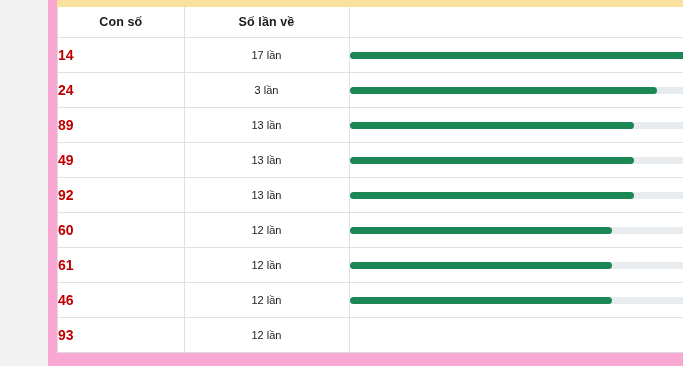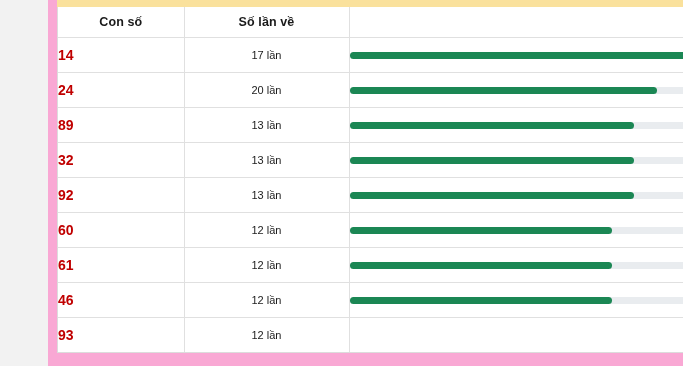--- a/index.html
+++ b/index.html
@@ -133,38 +133,38 @@
             <td class="cell-num">14</td>
             <td class="cell-count">17 lần</td>
             <td class="cell-bar">
               <div class="bar-track" style="background: rgb(233, 236, 239);">
                 <div class="bar-fill" style="width: 100%; background: rgb(27, 135, 84);"></div>
               </div>
             </td>
           </tr>
           <tr>
             <td class="cell-num">24</td>
-            <td class="cell-count">20 lần</td>
+            <td class="cell-count">3 lần</td>
             <td class="cell-bar">
               <div class="bar-track" style="background: rgb(233, 236, 239);">
                 <div class="bar-fill" style="width: 82.9%; background: rgb(27, 135, 84);"></div>
               </div>
             </td>
           </tr>
           <tr>
             <td class="cell-num">89</td>
             <td class="cell-count">13 lần</td>
             <td class="cell-bar">
               <div class="bar-track" style="background: rgb(233, 236, 239);">
                 <div class="bar-fill" style="width: 76.6%; background: rgb(27, 135, 84);"></div>
               </div>
             </td>
           </tr>
           <tr>
-            <td class="cell-num">32</td>
+            <td class="cell-num">49</td>
             <td class="cell-count">13 lần</td>
             <td class="cell-bar">
               <div class="bar-track" style="background: rgb(233, 236, 239);">
                 <div class="bar-fill" style="width: 76.6%; background: rgb(27, 135, 84);"></div>
               </div>
             </td>
           </tr>
           <tr>
             <td class="cell-num">92</td>
             <td class="cell-count">13 lần</td>

